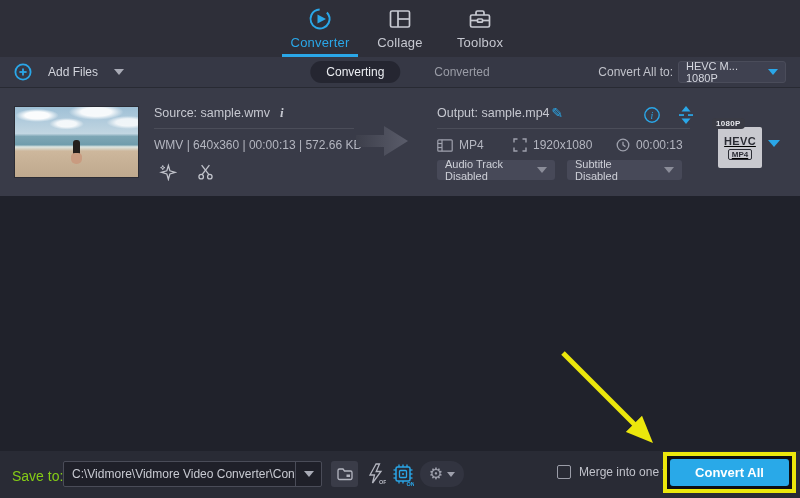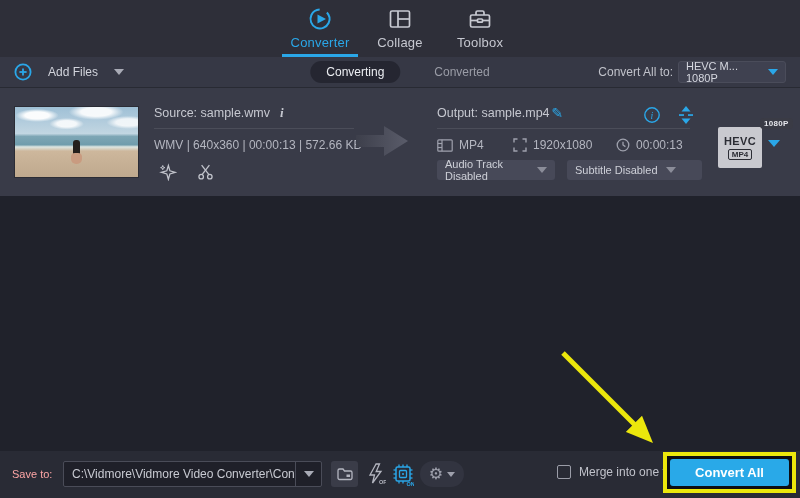--- a/index.html
+++ b/index.html
@@ -45,32 +45,32 @@
   .icon-btn { cursor:pointer; display:flex; align-items:center; justify-content:center; width:22px; height:22px; }
   .flow-arrow { position:absolute; left:356px; top:36px; }
   .out-title { position:absolute; left:437px; top:17px; display:flex; align-items:center; gap:2px; color:#c6c8d0; font-size:12.5px; }
   .pencil { color:#2aa7e8; font-size:14px; cursor:pointer; }
   .out-actions { position:absolute; left:641px; top:16px; display:flex; align-items:center; gap:12px; }
   .out-meta { position:absolute; left:437px; top:50px; width:260px; color:#b4b6c0; font-size:12px; }
   .meta-item { position:absolute; top:0; display:flex; align-items:center; gap:6px; white-space:nowrap; }
   .dd-pill { position:absolute; top:72px; height:20px; background:#474958; border-radius:3px; display:flex; align-items:center; padding:0 8px; color:#ced0d8; font-size:11px; cursor:pointer; }
   .dd-pill .dd-caret { margin-left:auto; width:0; height:0; border-left:5px solid transparent; border-right:5px solid transparent; border-top:6px solid #8b8d99; }
   .fmt-badge { position:absolute; left:716px; top:34px; width:48px; height:46px; cursor:pointer; }
-  .fmt-file { position:absolute; left:2px; top:5px; width:44px; height:41px; background:#c9c9cf; border-radius:2px; display:flex; flex-direction:column; align-items:center; justify-content:center; gap:2px; }
-  .fmt-res { position:absolute; left:-4px; top:-4px; background:#3a3b45; color:#e6e7ec; font-size:8px; font-weight:bold; padding:1px 4px; border-radius:4px; letter-spacing:.3px;margin-left:48px; }
+  .fmt-file { position:absolute; left:2px; top:5px; width:44px; height:41px; background:#c9c9cf; border-radius:2px; display:flex; flex-direction:column; align-items:center; justify-content:center; gap:2px;text-decoration:underline; }
+  .fmt-res { position:absolute; left:-4px; top:-4px; background:#3a3b45; color:#e6e7ec; font-size:8px; font-weight:bold; padding:1px 4px; border-radius:4px; letter-spacing:.3px; }
   .fmt-codec { color:#2b2c34; font-weight:bold; font-size:11px; letter-spacing:.3px; }
   .fmt-cont { color:#2b2c34; font-weight:bold; font-size:8px; border:1px solid #2b2c34; border-radius:2px; padding:0 3px; }
   .fmt-caret { position:absolute; left:768px; top:52px; width:0; height:0; border-left:6px solid transparent; border-right:6px solid transparent; border-top:7px solid #2aa7e8; cursor:pointer; }
 
   
   #main { position:absolute; left:0; top:196px; width:800px; height:255px; background:#20222b; }
 
   
   #bottombar { position:absolute; left:0; top:451px; width:800px; height:47px; background:#292b35; }
-  .saveto-label { position:absolute; left:12px; top:17px; color:#fca5a5; font-size:11px; }
+  .saveto-label { position:absolute; left:12px; top:17px; color:#84cc16; font-size:14px; }
   .save-field { position:absolute; left:63px; top:10px; width:259px; height:26px; background:#1f2029; border:1px solid #4a4c58; border-radius:2px; display:flex; align-items:center; cursor:text; }
   .save-field .path { flex:1; padding:0 8px; color:#c8cad2; font-size:12px; white-space:nowrap; overflow:hidden; }
   .save-field .fld-caret { width:26px; height:100%; border-left:1px solid #4a4c58; display:flex; align-items:center; justify-content:center; cursor:pointer; }
   .sq-btn { position:absolute; top:10px; width:27px; height:26px; background:#3a3c48; border-radius:3px; display:flex; align-items:center; justify-content:center; cursor:pointer; }
   .ghost-btn { position:absolute; top:10px; width:26px; height:26px; display:flex; align-items:center; justify-content:center; cursor:pointer; }
   .gear-pill { position:absolute; left:420px; top:10px; width:44px; height:26px; background:#323440; border-radius:13px; display:flex; align-items:center; justify-content:center; gap:4px; color:#9ea0ac; cursor:pointer; }
   .gear-glyph { font-size:16px; line-height:1; }
   .gear-caret { width:0; height:0; border-left:4px solid transparent; border-right:4px solid transparent; border-top:5px solid #9ea0ac; }
   .merge-group { position:absolute; left:557px; top:14px; display:flex; align-items:center; gap:8px; cursor:pointer; }
   .checkbox { width:14px; height:14px; border:1px solid #9b9da8; border-radius:2px; background:transparent; }
@@ -232,21 +232,21 @@
             <path d="M7 3.8 V7 L9.4 8.6"></path>
           </svg>
         <span>00:00:13</span>
       </span>
     </div>
 
     <div class="dd-pill" style="left:437px; width:118px;">
       <span>Audio Track Disabled</span>
       <span class="dd-caret" style="margin-left:8px;"></span>
     </div>
-    <div class="dd-pill" style="left:567px; width:135px;">
+    <div class="dd-pill" style="left:567px; width:115px;">
       <span>Subtitle Disabled</span>
       <span class="dd-caret" style="margin-left:8px;"></span>
     </div>
 
     <div class="fmt-badge">
       <div class="fmt-file">
         <span class="fmt-codec">HEVC</span>
         <span class="fmt-cont">MP4</span>
       </div>
       <span class="fmt-res">1080P</span>

